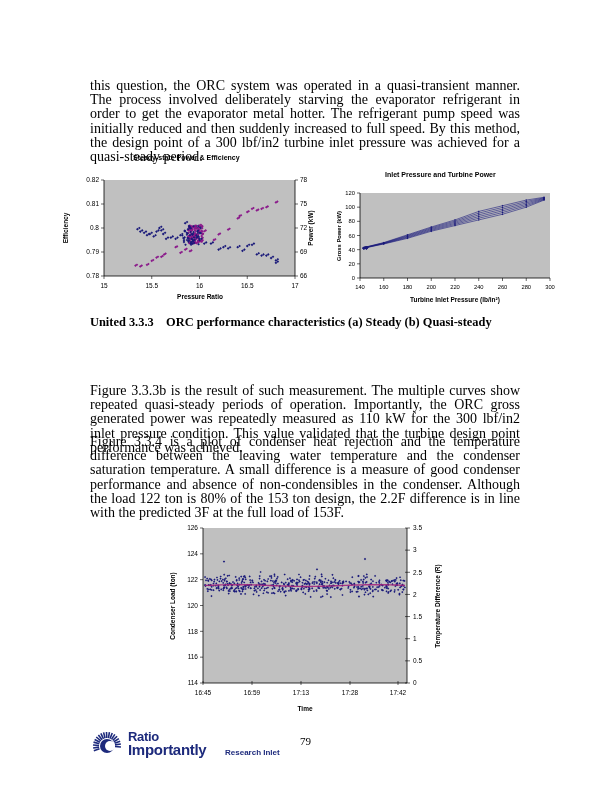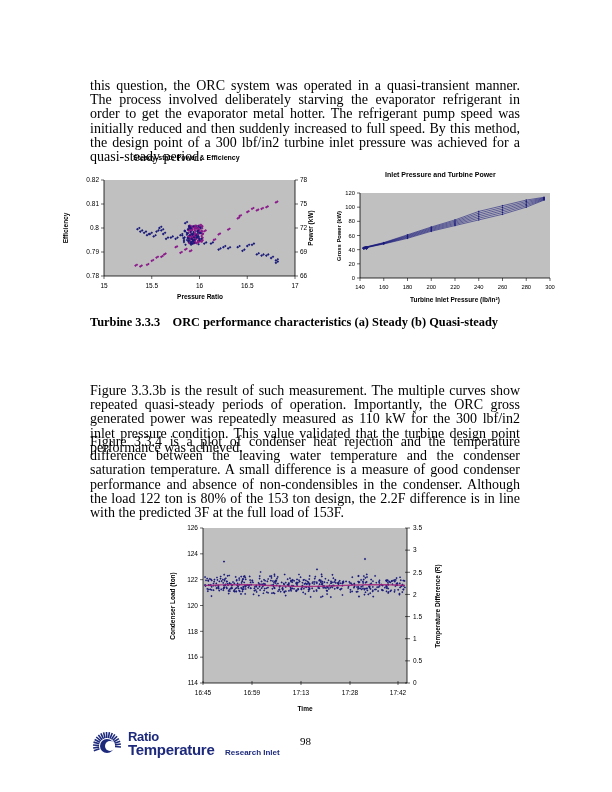--- a/index.html
+++ b/index.html
@@ -474,21 +474,21 @@
         <path d="M40.92157707475994,81.54971029092364L42.221577074759935,82.84971029092364L40.92157707475994,84.14971029092364L39.62157707475994,82.84971029092364Z" fill="#1a1a7a"></path>
         <path d="M41.070910493827164,80.96809234967994L42.37091049382716,82.26809234967993L41.070910493827164,83.56809234967993L39.77091049382717,82.26809234967993Z" fill="#1a1a7a"></path>
         <path d="M38.98696201989025,81.8045985510974L40.28696201989025,83.1045985510974L38.98696201989025,84.4045985510974L37.68696201989025,83.1045985510974Z" fill="#1a1a7a"></path>
         <path d="M38.95059585048011,82.10038115855053L40.25059585048011,83.40038115855053L38.95059585048011,84.70038115855053L37.650595850480116,83.40038115855053Z" fill="#1a1a7a"></path>
       </g>
     <text class="axl" x="130" y="137" text-anchor="middle">Turbine Inlet Pressure (lb/in²)</text>
     <text class="axl" transform="translate(16,71) rotate(-90)" text-anchor="middle" style="font-size:5.8px">Gross Power (kW)</text>
   </svg>
 </div>
 
-<div class="caption" style="top:315px;">Turbine 3.3.3    ORC performance characteristics (a) Steady (b) Quasi-steady</div>
+<div class="caption" style="top:315px;">United 3.3.3    ORC performance characteristics (a) Steady (b) Quasi-steady</div>
 
 <div class="para" style="top:384px;">Figure 3.3.3b is the result of such measurement. The multiple curves show repeated quasi-steady periods of operation. Importantly, the ORC gross generated power was repeatedly measured as 110 kW for the 300 lbf/in2 inlet pressure condition.  This value validated that the turbine design point performance was achieved.</div>
 <div class="para" style="top:435px;">Figure 3.3.4 is a plot of condenser heat rejection and the temperature difference between the leaving water temperature and the condenser saturation temperature.  A small difference is a measure of good condenser performance and absence of non-condensibles in the condenser.  Although the load 122 ton is 80% of the 153 ton design, the 2.2F difference is in line with the predicted 3F at the full load of 153F.</div>
 
 <div class="chart" style="left:160px;top:518px;">
   <svg width="300" height="200" id="chartC">
     <rect x="43" y="10" width="204" height="155" fill="#c0c0c0"></rect>
     <line x1="43" y1="10" x2="43" y2="165" stroke="#000" stroke-width="0.8"></line>
     <line x1="247" y1="10" x2="247" y2="165" stroke="#000" stroke-width="0.8"></line>
     <line x1="43" y1="165" x2="247" y2="165" stroke="#000" stroke-width="0.8"></line>
@@ -1074,16 +1074,16 @@
         <line x1="26.517540966287267" y1="13.26383885339465" x2="32.15569669100272" y2="11.211717993440638" stroke="#1d2a7c" stroke-width="1.6"></line>
         <line x1="26.92214454993256" y1="14.886615192319477" x2="32.86375296238199" y2="14.051576586559083" stroke="#1d2a7c" stroke-width="1.6"></line>
         <line x1="26.980512402078595" y1="16.558051789953" x2="32.96589670363754" y2="16.976590632417754" stroke="#1d2a7c" stroke-width="1.6"></line>
       </g>
     <circle cx="19" cy="16" r="7" fill="#1d2a7c"></circle>
     <circle cx="22" cy="16" r="5" fill="#fff"></circle>
   </svg>
 </div>
 <div class="utc">
   <div>Ratio</div>
-  <div style="font-size:15px;line-height:14px;">Temperature</div>
+  <div style="font-size:15px;line-height:14px;">Importantly</div>
 </div>
 <div class="rc">Research Inlet</div>
-<div class="page-num">98</div>
+<div class="page-num">79</div>
 
 </body></html>

